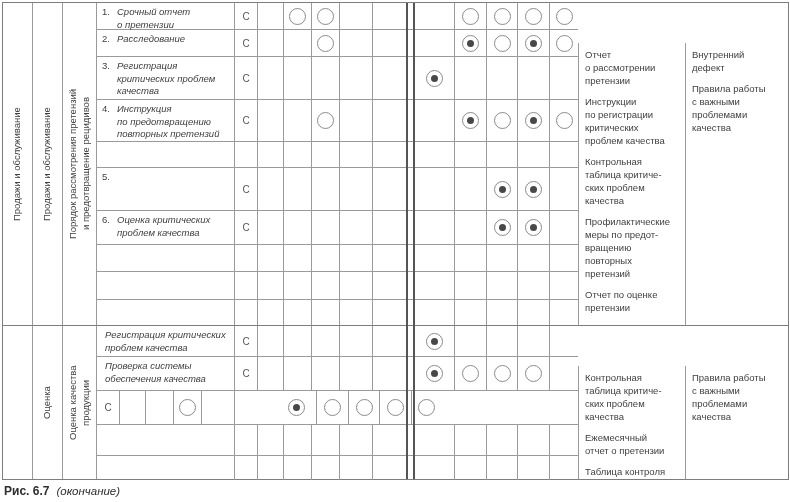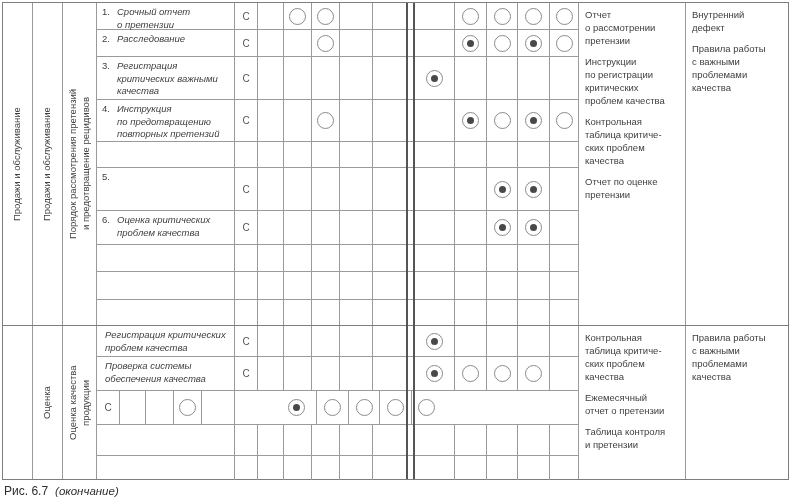--- a/index.html
+++ b/index.html
@@ -42,26 +42,26 @@
   .rcells .mcell:nth-child(2){width:32px;}
   .rcells .mcell:nth-child(3){width:31px;}
   .rcells .mcell:nth-child(4){width:32px;}
   .rcells .mcell:nth-child(5){width:28px; border-right:none;}
   .dsep{width:9px; flex:none;}
   .dline{position:absolute; top:0; bottom:0; left:403px; width:9px;
          border-left:2px solid var(--dark); border-right:2px solid var(--dark); z-index:3;}
   .circ{width:17px; height:17px; border:1.5px solid var(--ring); border-radius:50%;
         display:flex; align-items:center; justify-content:center; background:var(--bg);}
   .circ.f::after{content:""; width:7px; height:7px; border-radius:50%; background:var(--dot);}
-  .tcol{flex:none; border-left:1px solid var(--line); overflow:hidden;}
+  .tcol{flex:none; border-left:1px solid var(--line); overflow:hidden;margin-top:40px;}
   .tcol.t1{width:107px;} .tcol.t2{width:118px;}
   .tp{margin:8px 3px 0 6px; white-space:pre-line; line-height:13px;}
   .tp.first{margin-top:5px;}
   .caption{position:absolute; left:4px; top:484px; font-size:12px; color:#2e2e2e;}
-  .caption .fig{font-weight:normal;}
+  .caption .fig{font-weight:bold;}
   .caption .suf{font-style:italic; margin-left:7px; font-size:11.5px;}
 </style>
 </head>
 <body>
 
 <div class="table">
 
   <div class="sec top">
     <div class="vcol c1">
       <div class="vlabel">Продажи и обслуживание</div>
@@ -138,21 +138,21 @@
             </div>
             <div class="mcell">
               <div class="circ"></div>
             </div>
           </div>
       </div>
       <div class="mrow" style="height:43px">
         <div class="task">
             <span class="tnum">3.</span>
             <span class="ttext">Регистрация
-критических важными
+критических проблем
 качества</span>
           </div>
         <div class="ccell">С</div>
         <div class="lcells">
             <div class="mcell"></div>
             <div class="mcell"></div>
             <div class="mcell"></div>
             <div class="mcell"></div>
             <div class="mcell"></div>
           </div>
@@ -347,20 +347,25 @@
 о рассмотрении
 претензии</div>
       <div class="tp">Инструкции
 по регистрации
 критических
 проблем качества</div>
       <div class="tp">Контрольная
 таблица критиче-
 ских проблем
 качества</div>
+      <div class="tp">Профилактические
+меры по предот-
+вращению
+повторных
+претензий</div>
       <div class="tp">Отчет по оценке
 претензии</div>
     </div>
     <div class="tcol t2">
       <div class="tp first">Внутренний
 дефект</div>
       <div class="tp">Правила работы
 с важными
 проблемами
 качества</div>

